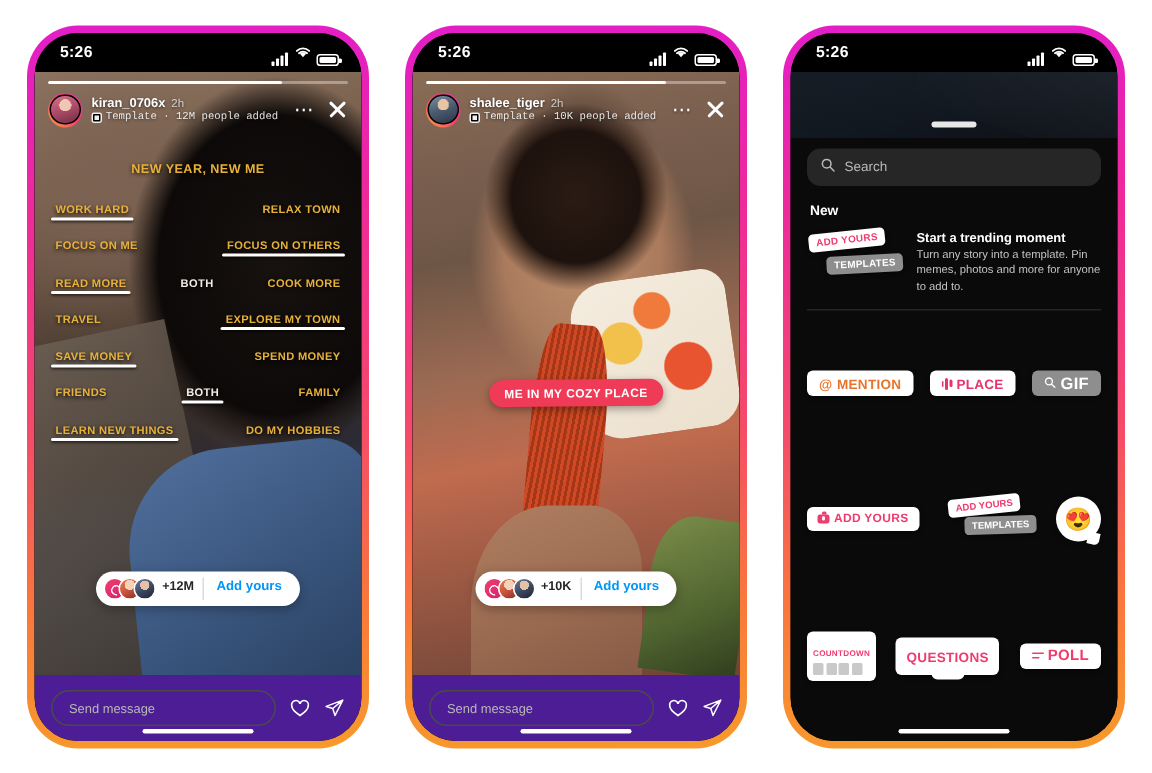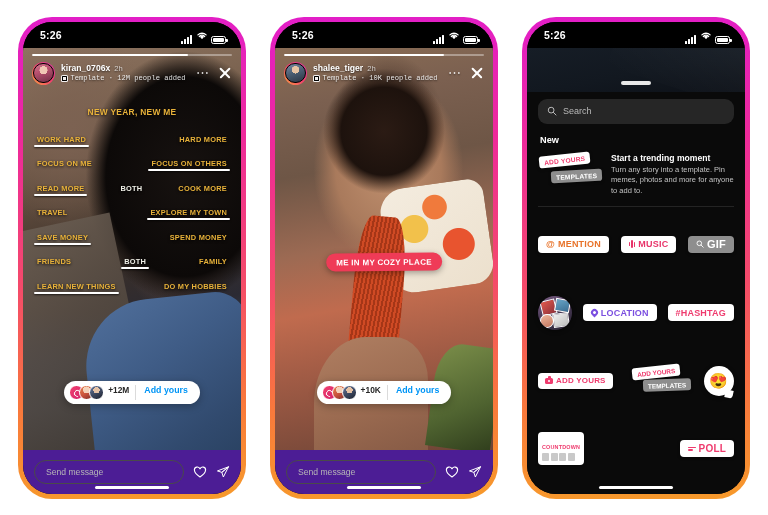--- a/index.html
+++ b/index.html
@@ -812,21 +812,21 @@
             <span class="dots">⋯</span>
             <span class="close-x"></span>
           </div>
         </div>
 
         <div class="tmpl-title">NEW YEAR, NEW ME</div>
 
         <div class="tmpl-rows">
           <div class="tmpl-row">
             <span class="opt sel">WORK HARD</span>
-            <span class="opt">HARD MORE</span>
+            <span class="opt">RELAX TOWN</span>
           </div>
           <div class="tmpl-row">
             <span class="opt">FOCUS ON ME</span>
             <span class="opt sel">FOCUS ON OTHERS</span>
           </div>
           <div class="tmpl-row three">
             <span class="opt sel">READ MORE</span>
             <span class="opt mid">BOTH</span>
             <span class="opt">COOK MORE</span>
           </div>
@@ -1040,48 +1040,33 @@
             <span class="chip mention">
               <span>@</span>
               <span>MENTION</span>
             </span>
             <span class="chip music">
               <span class="music-wave">
                   <i></i>
                   <i></i>
                   <i></i>
                 </span>
-              <span>MUSIC</span>
+              <span>PLACE</span>
             </span>
             <span class="chip gif">
               <span>
                 <svg width="8" height="8" viewBox="0 0 16 16">
                     <circle cx="6.6" cy="6.6" r="4.6" fill="none" stroke="#fff" stroke-width="1.8"></circle>
                     <path d="M10.2 10.2 L14.4 14.4" stroke="#fff" stroke-width="1.8" stroke-linecap="round"></path>
                   </svg>
               </span>
               <span>GIF</span>
             </span>
           </div>
 
-          <div class="st-row">
-            <span class="collage">
-              <i class="c1"></i>
-                <i class="c2"></i>
-                <i class="c3"></i>
-                <i class="c4"></i>
-            </span>
-            <span class="chip location">
-              <span class="pin-ic"></span>
-              <span>LOCATION</span>
-            </span>
-            <span class="chip hashtag">
-              <span>#HASHTAG</span>
-            </span>
-          </div>
 
           <div class="st-row">
             <span class="chip addyours">
               <span class="cam-ic"></span>
               <span>ADD YOURS</span>
             </span>
             <span class="st-combo">
               <span class="ay">
                 <span>ADD YOURS</span>
               </span>
@@ -1097,20 +1082,23 @@
           <div class="st-row">
             <span class="countdown-st">
               <span class="cd-label">COUNTDOWN</span>
               <span class="cd-boxes">
                   <i></i>
                   <i></i>
                   <i></i>
                   <i></i>
                 </span>
             </span>
+            <span class="questions-st">
+              <span>QUESTIONS</span>
+            </span>
             <span class="chip poll">
               <span class="poll-ic">
                   <i></i>
                   <i></i>
                 </span>
               <span>POLL</span>
             </span>
           </div>
 
         </div>

